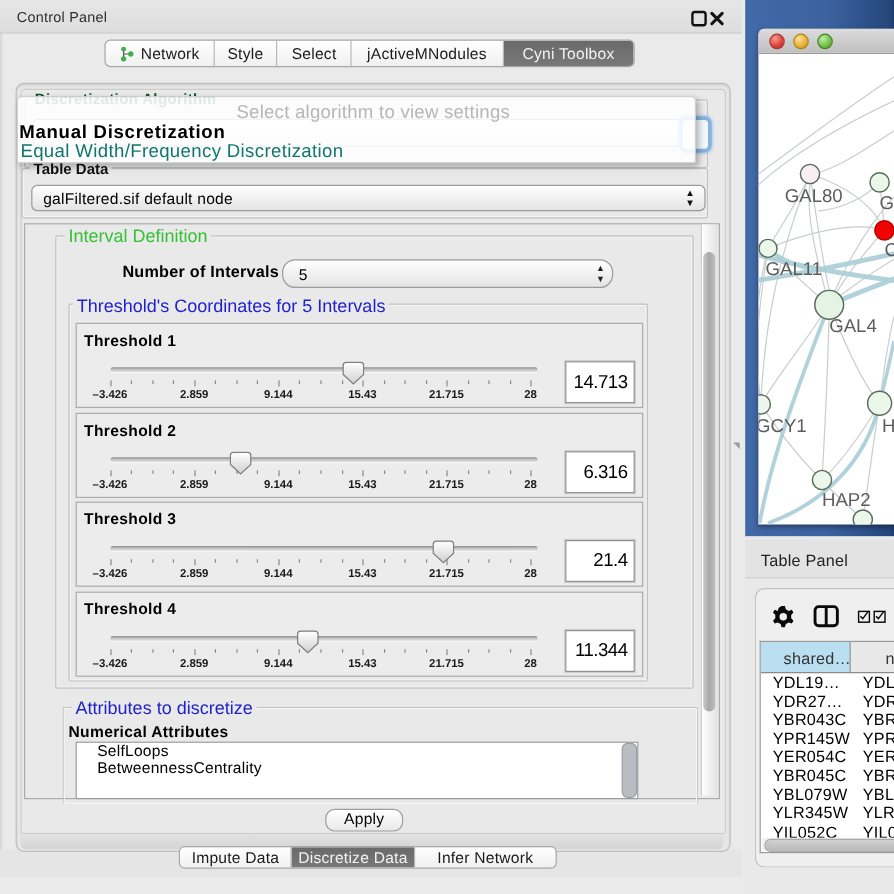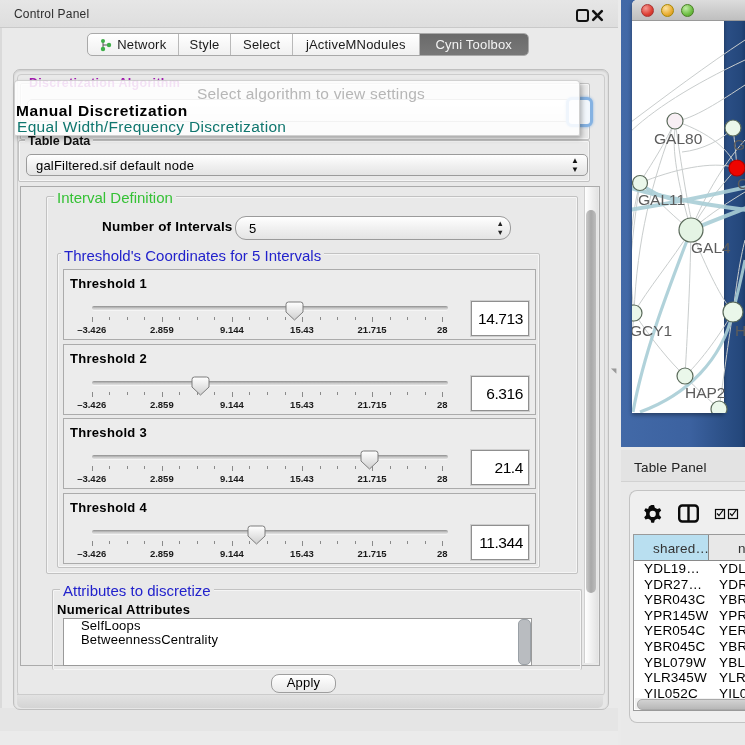--- a/index.html
+++ b/index.html
@@ -50,21 +50,21 @@
   #attlist{left:63px;top:618px;width:467px;height:46px;background:#ffffff;border:1px solid #9a9a9a;font-size:13px;color:#000;overflow:hidden;}
   #attlist div{padding-left:17px;height:14px;line-height:14px;letter-spacing:.2px;}
   #attscroll{left:518px;top:619px;width:11px;height:44px;background:#b9bcc0;border-radius:5px;border:1px solid #9aa0a6;}
   
   #apply{left:271px;top:674px;width:63px;height:17px;background:linear-gradient(#ffffff,#e9e9e9);border:1px solid #9e9e9e;border-radius:8px;text-align:center;font-size:13px;color:#000;line-height:16px;letter-spacing:.2px;}
   #bottomstrip{left:17px;top:694px;width:586px;height:13px;background:linear-gradient(#e2e2e2,#d4d4d4);border-top:1px solid #cccccc;border-radius:0 0 5px 5px;}
   
   #splitarrow{left:611px;top:367px;font-size:7px;color:#9a9a9a;}
   
   #netframe{left:621px;top:0;width:124px;height:447px;background:linear-gradient(90deg,#4269a7,#3c62a0 55%,#24477b 97%,#1c3c6d);}
-  #netwin{position:absolute;left:11px;top:0;width:92px;height:413px;background:#ffffff;border-radius:5px 0 0 0;box-shadow:0 2px 4px rgba(0,0,0,.4);}
+  #netwin{position:absolute;left:11px;top:24px;width:113px;height:413px;background:#ffffff;border-radius:5px 0 0 0;box-shadow:0 2px 4px rgba(0,0,0,.4);}
   #nettitle{position:absolute;left:0;top:0;width:113px;height:20px;background:linear-gradient(#dcdcdc,#bfbfbf);border-bottom:1px solid #9a9a9a;border-radius:5px 0 0 0;}
   .tl{position:absolute;top:4px;width:11px;height:11px;border-radius:50%;}
   #tlr{left:9px;background:radial-gradient(circle at 35% 30%,#f59a93,#dd3f34 60%,#b52c23);border:.5px solid #a33;}
   #tly{left:29px;background:radial-gradient(circle at 35% 30%,#fbe2a0,#e9ad33 60%,#c08a1f);border:.5px solid #a80;}
   #tlg{left:49px;background:radial-gradient(circle at 35% 30%,#c0eda5,#6ebe44 60%,#4f9a2c);border:.5px solid #488024;}
   #tablepanelarea{left:621px;top:447px;width:124px;height:298px;background:#e9e9e9;}
   #tpbar{position:absolute;left:0;top:3px;width:124px;height:31px;background:#e3e3e3;border-bottom:1px solid #d2d2d2;}
   #tpbar .t{position:absolute;left:13px;top:10px;font-size:13.5px;color:#222;letter-spacing:.2px;}
   #tpcard{position:absolute;left:8px;top:43px;width:116px;height:231px;background:#efefef;border:1px solid #c3c3c3;border-radius:8px 0 0 8px;border-right:none;}
   #ttable{position:absolute;left:3px;top:43px;width:116px;height:175px;background:#ffffff;border:1px solid #9a9a9a;border-right:none;overflow:hidden;}
@@ -101,21 +101,21 @@
     <div class="s" style="width:52px;">Style</div>
     <div class="s" style="width:61px;">Select</div>
     <div class="s" style="width:126px;">jActiveMNodules</div>
     <div class="s sel" style="width:109px;">Cyni Toolbox</div>
   </div>
 
   <div class="abs" id="outerpanel"></div>
   <div class="abs" id="innerpanel"></div>
 
   <div class="abs groupbox" style="left:20px;top:83px;width:568px;height:55px;"></div>
-  <div class="abs" style="left:29px;top:76px;font-size:12.5px;font-weight:bold;color:#a21caf;letter-spacing:.3px;text-align:center;">Discretization Algorithm</div>
+  <div class="abs" style="left:29px;top:76px;font-size:12.5px;font-weight:bold;color:#14532d;letter-spacing:.3px;text-align:center;">Discretization Algorithm</div>
   <div class="abs" style="left:27px;top:99px;width:559px;height:21px;background:linear-gradient(#ffffff,#e9e9e9);border:1px solid #9b9b9b;border-radius:5px;"></div>
   <div class="abs" id="discCombo"></div>
 
   <div class="abs groupbox" style="left:18px;top:140px;width:570px;height:40px;"></div>
   <div class="abs gtitle" style="left:25px;top:134px;font-size:12.5px;font-weight:bold;color:#111;">Table Data</div>
   <div class="combo" style="left:26px;top:154px;width:560px;height:20px;">
     <span class="ct">galFiltered.sif default node</span>
     <span style="position:absolute;right:8px;top:1px;font-size:8px;color:#111;line-height:9px;">▲<br>▼</span>
   </div>
 
@@ -314,20 +314,25 @@
   <div class="abs b13" style="left:57px;top:602px;">Numerical Attributes</div>
   <div class="abs" id="attlist">
     <div>SelfLoops</div>
     <div>BetweennessCentrality</div>
   </div>
   <div class="abs" id="attscroll"></div>
 
   <div class="abs" id="apply">Apply</div>
   <div class="abs" id="bottomstrip"></div>
 
+  <div class="abs seg" id="bottabs">
+    <div class="s" style="width:93px;">Impute Data</div>
+    <div class="s sel" style="width:102px;">Discretize Data</div>
+    <div class="s" style="width:118px;">Infer Network</div>
+  </div>
 
   <div class="abs" id="splitarrow">◥</div>
 
   <div class="abs" id="netframe">
     <div id="netwin">
       <div id="nettitle">
         <div class="tl" id="tlr"></div>
           <div class="tl" id="tly"></div>
           <div class="tl" id="tlg"></div>
       </div>

